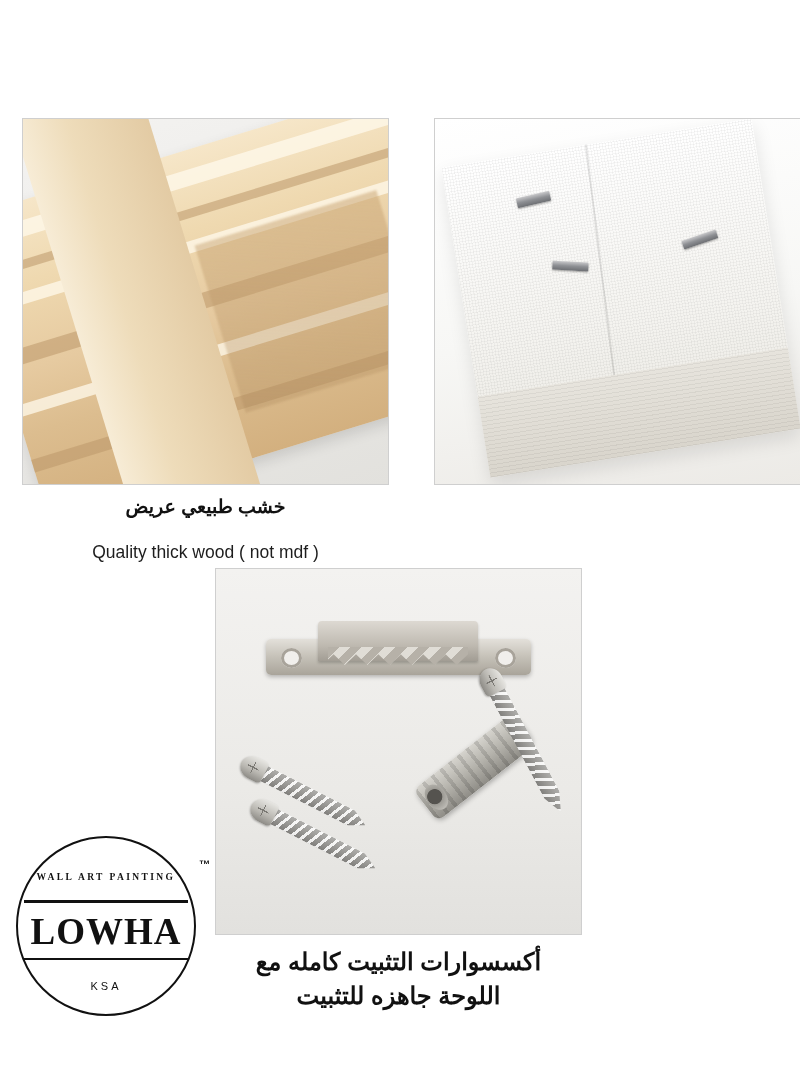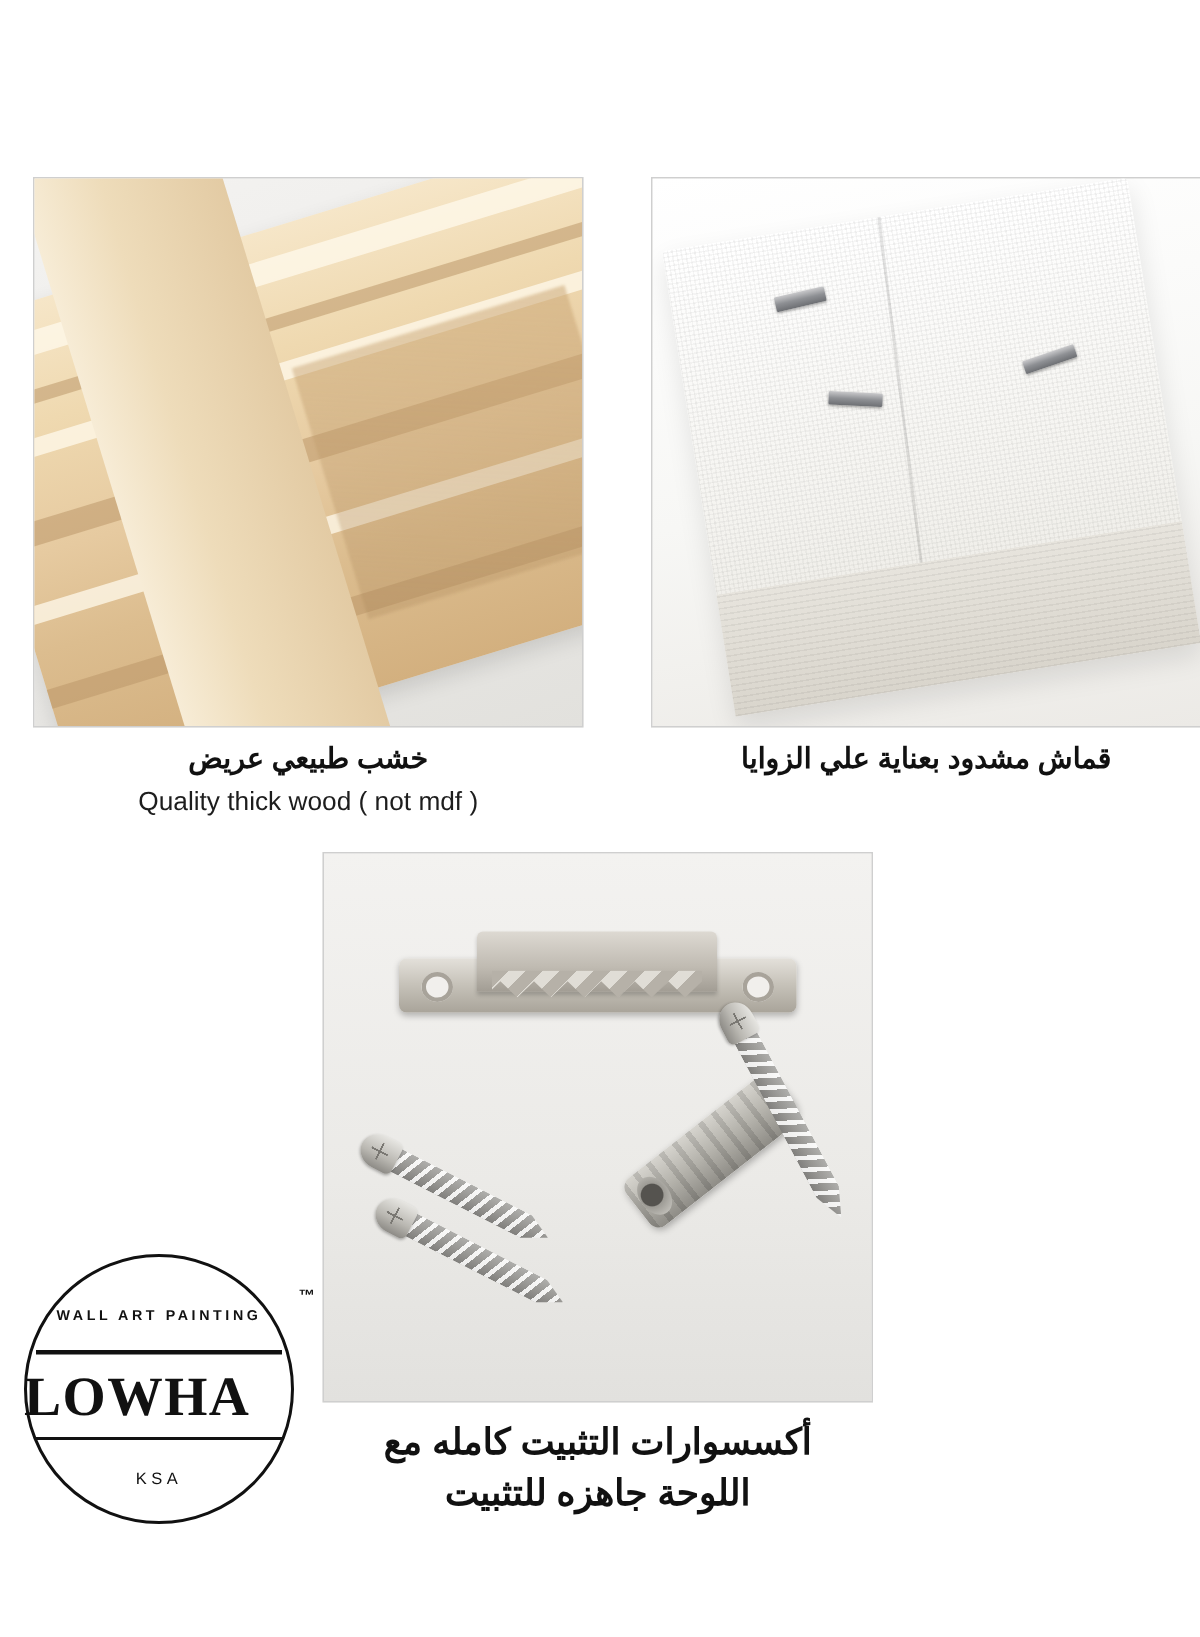--- a/index.html
+++ b/index.html
@@ -54,21 +54,21 @@
     font-size: 19px;
     font-weight: 700;
     direction: rtl;
     color: #111;
     letter-spacing: 0.1px;
   }
   .caption .en {
     display: block;
     font-size: 17.5px;
     color: #1d1d1d;
-    margin-top: 4px;
+    margin-top: 22px;
   }
 
   
   .wood-bg {
     position: absolute;
     inset: 0;
     background:
       linear-gradient(160deg, #f4f3f1 0%, #ecebe9 45%, #e2e1dd 100%);
   }
   .wood-frame-outer {
@@ -320,26 +320,28 @@
   .logo-top-text {
     position: absolute;
     top: 36px;
     left: 0;
     width: 100%;
     text-align: center;
     font-size: 9.5px;
     letter-spacing: 2.4px;
     font-weight: 700;
     color: #111;
+    font-family: Liberation Serif, serif;
   }
   .logo-name {
     position: absolute;
     top: 74px;
     left: 0;
     width: 100%;
+    text-align: center;
     font-size: 37px;
     font-weight: 700;
     letter-spacing: 1px;
     color: #111;
     font-family: "Liberation Serif", serif;
   }
   .logo-ksa {
     position: absolute;
     bottom: 24px;
     left: 0;
@@ -391,21 +393,20 @@
         <div class="canvas-bg"></div>
         <div class="canvas-block">
           <div class="canvas-seam"></div>
           <div class="canvas-edge"></div>
           <div class="staple" style="left:22%;top:13%;width:34px;height:10px;transform:rotate(-4deg);"></div>
           <div class="staple" style="left:30%;top:36%;width:36px;height:9px;transform:rotate(12deg);"></div>
           <div class="staple" style="left:72%;top:34%;width:36px;height:9px;transform:rotate(-10deg);"></div>
         </div>
       </div>
       <div class="caption">
-        <span class="ar">قماش مشدود بعناية علي الزوايا</span>
       </div>
     </div>
   </div>
 
   <div class="bottom-block">
     <div class="photo">
       <div class="hw-bg"></div>
 
       <div class="hanger">
         <div class="hanger-plate"></div>

